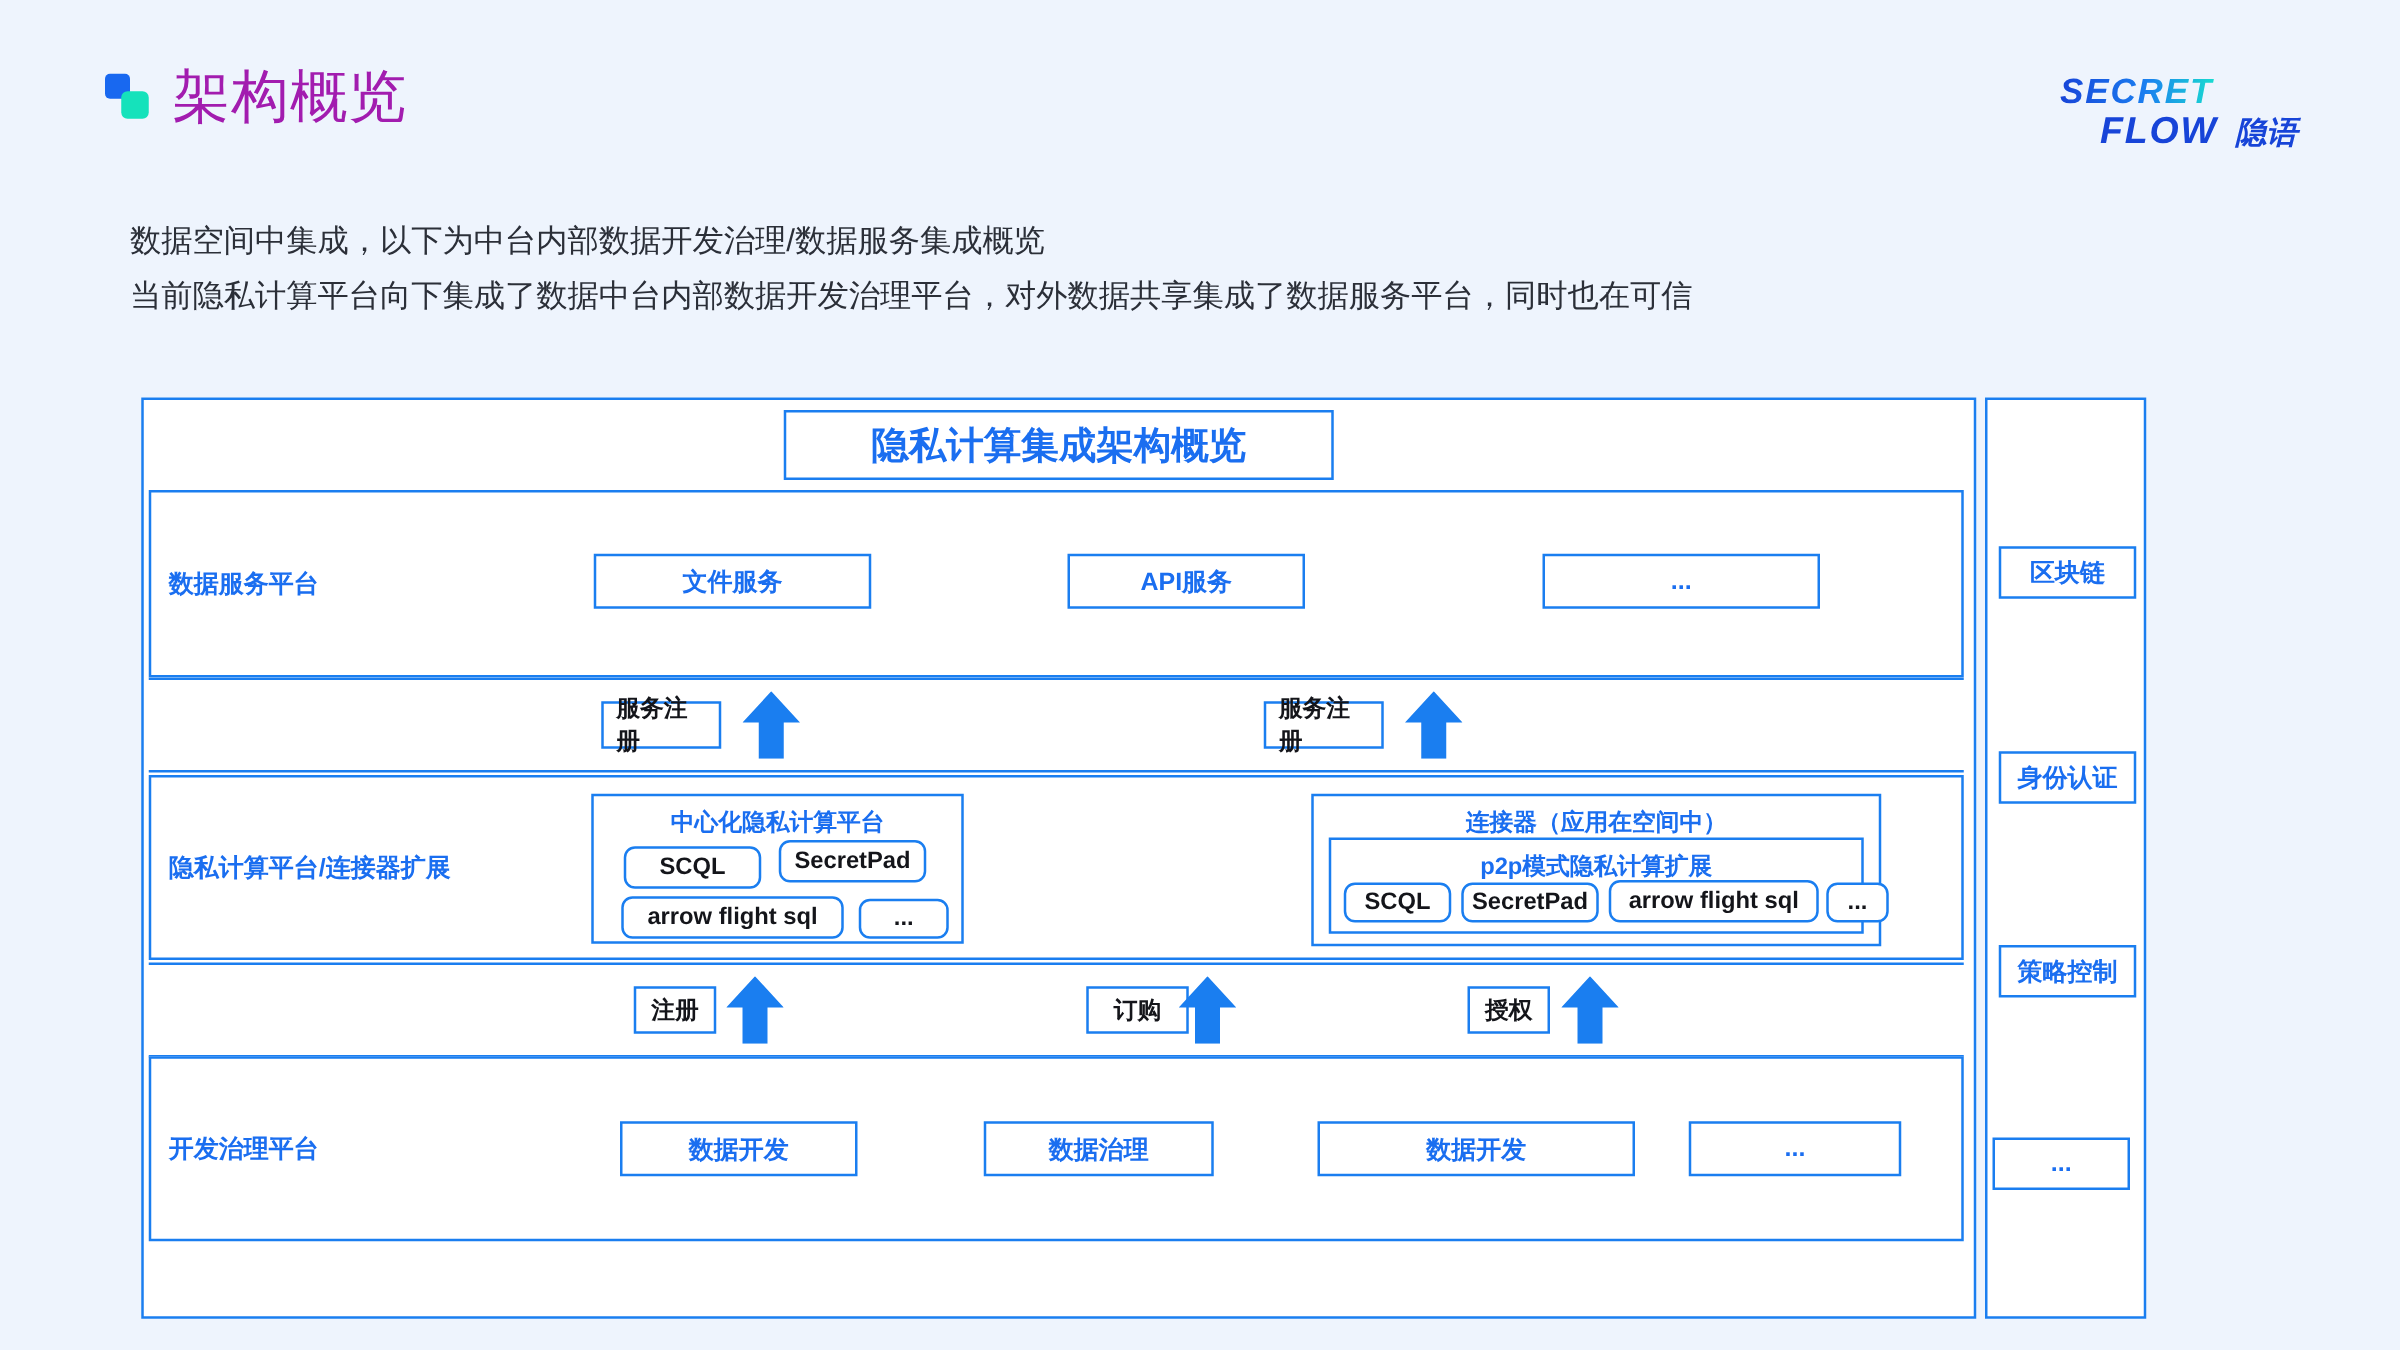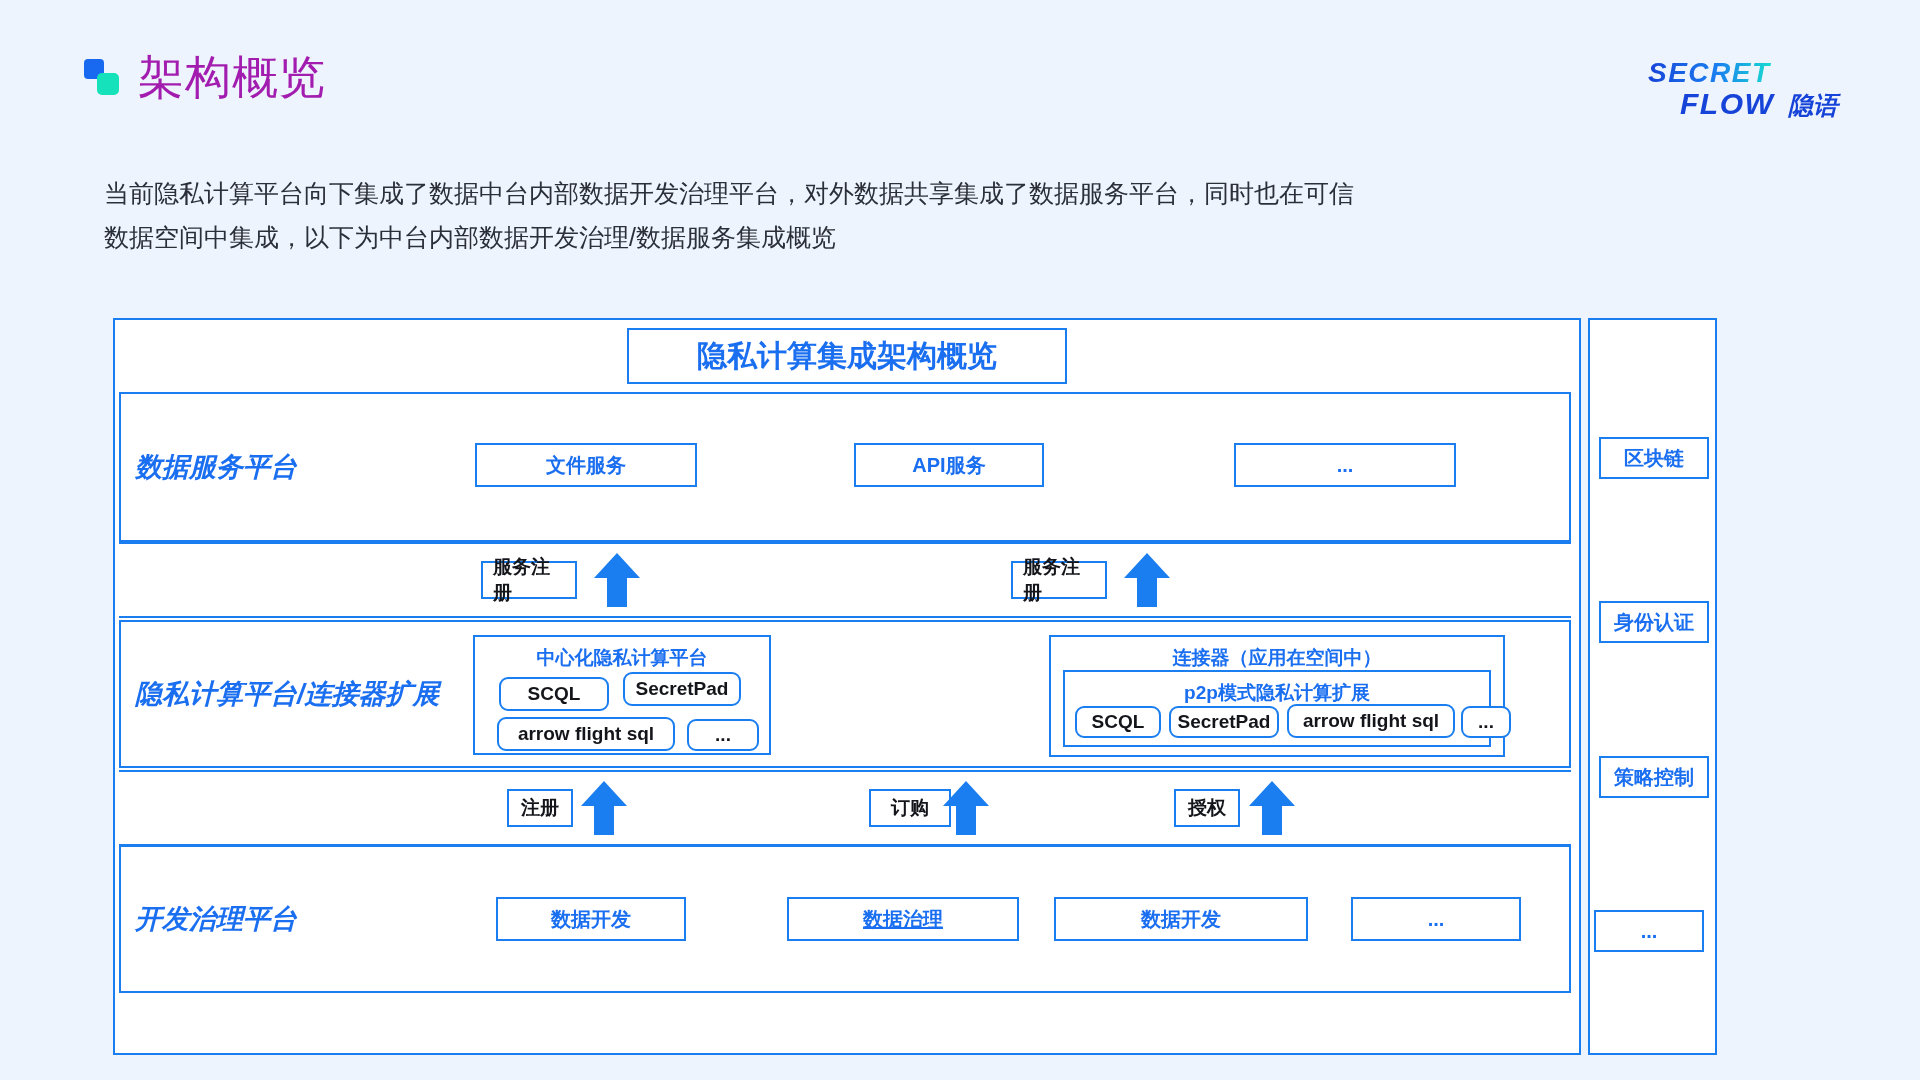--- a/index.html
+++ b/index.html
@@ -49,21 +49,21 @@
     display: flex; align-items: center; justify-content: center;
     font-size: 30px; font-weight: bold; color: #1a6ef0; box-sizing: border-box;
   }
 
   .band {
     position: absolute; left: 4px; width: 1452px;
     border: 2px solid #1a7ef0; background: #fff; box-sizing: border-box;
   }
   .band-label {
     position: absolute; left: 14px; top: 50%; transform: translateY(-50%);
-    font-size: 27px; font-weight: bold; color: #1a6ef0; white-space: nowrap; font-style: italic;
+    font-size: 20px; font-weight: bold; color: #1a6ef0; white-space: nowrap;
   }
 
   
   .band-services { top: 72px; height: 150px; }
   .band-dev { top: 525px; height: 148px; }
 
   .svc-box {
     position: absolute; border: 2.5px solid #1a7ef0; background: #fff;
     display: flex; align-items: center; justify-content: center;
     font-size: 20px; font-weight: bold; color: #1a6ef0; box-sizing: border-box;
@@ -135,22 +135,22 @@
           <stop offset="100%" stop-color="#18dcd0"></stop>
         </linearGradient>
       </defs>
       <text x="8" y="30" font-family="'Liberation Sans', sans-serif" font-size="28" font-weight="bold" font-style="italic" letter-spacing="1.5" fill="url(#gsf)">SECRET</text>
       <text x="40" y="62" font-family="'Liberation Sans', sans-serif" font-size="30" font-weight="bold" font-style="italic" letter-spacing="1.5" fill="#1744d8">FLOW</text>
       <text x="148" y="62" font-family="'Liberation Sans', sans-serif" font-size="25" font-weight="bold" font-style="italic" fill="#1744d8">隐语</text>
     </svg>
   </div>
 
   <div class="intro">
+    <div>数据空间中集成，以下为中台内部数据开发治理/数据服务集成概览</div>
     <div>当前隐私计算平台向下集成了数据中台内部数据开发治理平台，对外数据共享集成了数据服务平台，同时也在可信</div>
-    <div>数据空间中集成，以下为中台内部数据开发治理/数据服务集成概览</div>
   </div>
 
   <div class="diagram">
 
     <div class="main-frame">
 
       <div class="title-row">
         <div class="diagram-title">隐私计算集成架构概览</div>
       </div>
 
@@ -225,21 +225,21 @@
         <span class="up-arrow" style="left:1130px; top:11px;">
           <svg width="46" height="54" viewBox="0 0 46 54">
               <polygon points="23,0 46,25 33,25 33,54 13,54 13,25 0,25" fill="#1a7ef0"></polygon>
             </svg>
         </span>
       </div>
 
       <div class="band band-dev">
         <div class="band-label">开发治理平台</div>
         <div class="svc-box" style="left:375px; top:50px; width:190px; height:44px;">数据开发</div>
-        <div class="svc-box" style="left:666px; top:50px; width:232px; height:44px;text-decoration:underline;">数据治理</div>
+        <div class="svc-box" style="left:666px; top:50px; width:184px; height:44px;">数据治理</div>
         <div class="svc-box" style="left:933px; top:50px; width:254px; height:44px;">数据开发</div>
         <div class="svc-box" style="left:1230px; top:50px; width:170px; height:44px;">...</div>
       </div>
 
     </div>
 
     <div class="side-col">
       <div class="side-box" style="top:117px;">区块链</div>
       <div class="side-box" style="top:281px;">身份认证</div>
       <div class="side-box" style="top:436px;">策略控制</div>

